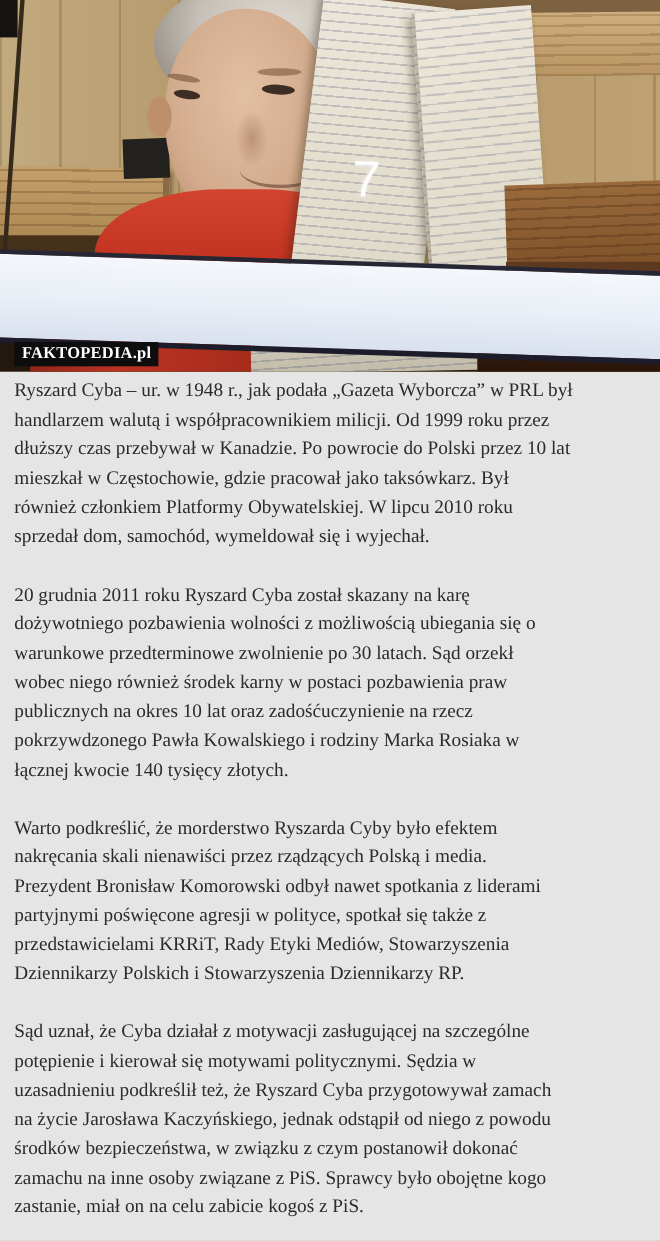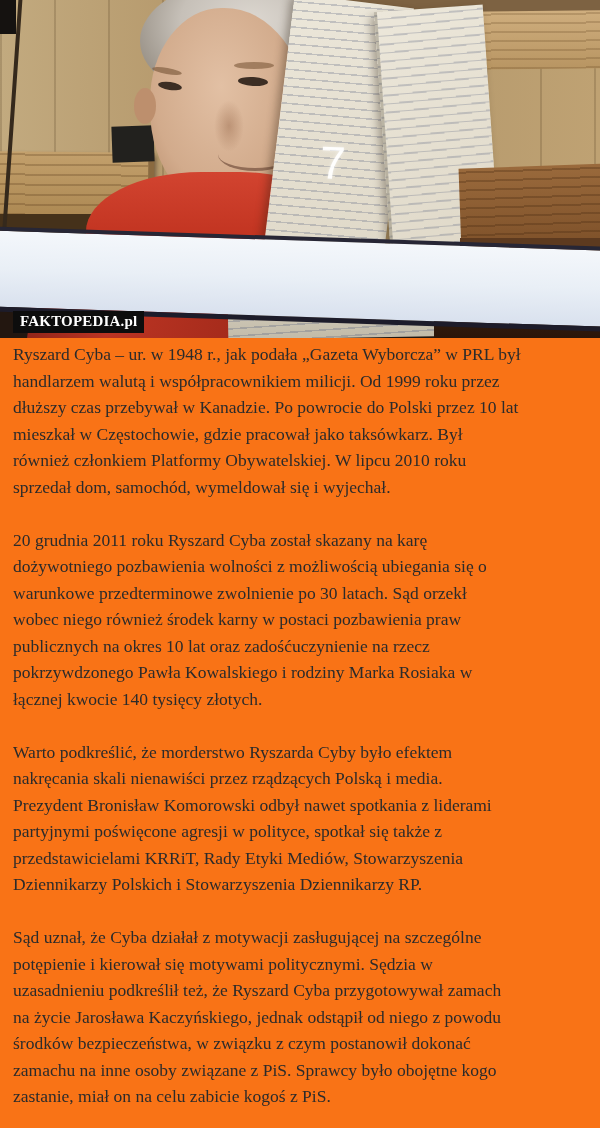--- a/index.html
+++ b/index.html
@@ -101,21 +101,21 @@
 
   .watermark {
     left: 13px; top: 311px; z-index: 6; display: inline-block;
     background: #0d0d0d; color: #fff; padding: 2px 7px 4px;
     font: bold 15px/16px "Liberation Serif", serif; letter-spacing: .2px;
   }
 
   
   .article {
     box-sizing: border-box; width: 600px; height: 790px;
-    padding: 3px 15px 0 13px; background: #f97316;
+    padding: 3px 15px 0 13px; background: #e5e5e5;
     font-size: 17.5px; line-height: 26.5px; color: #2b2b2b;
   }
   .article p { margin: 0 0 26.5px; white-space: pre-line; }
 </style>
 </head>
 <body>
 
 <div class="page">
 
   <div class="photo">

